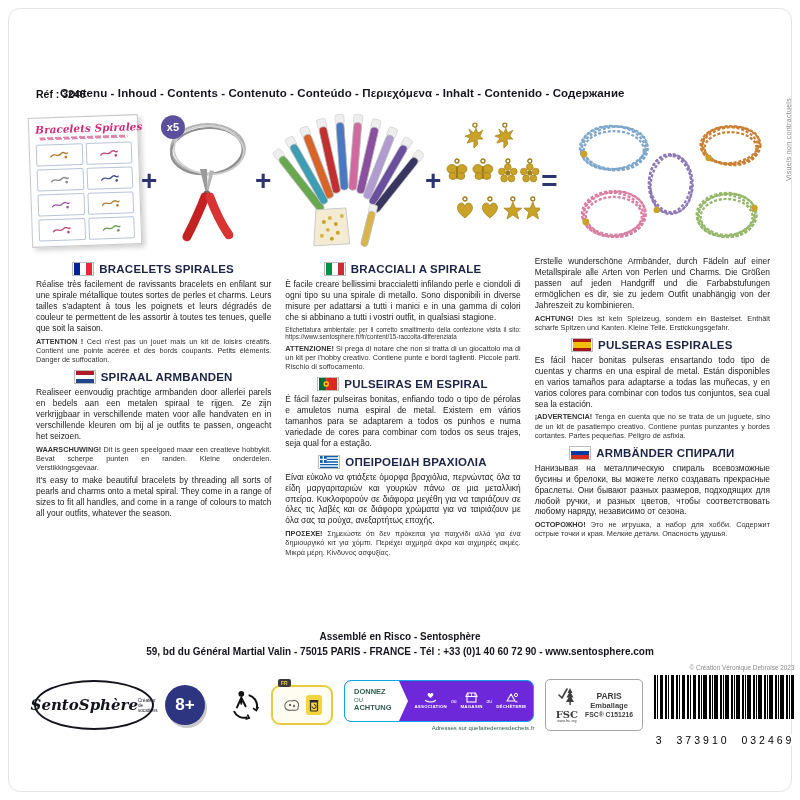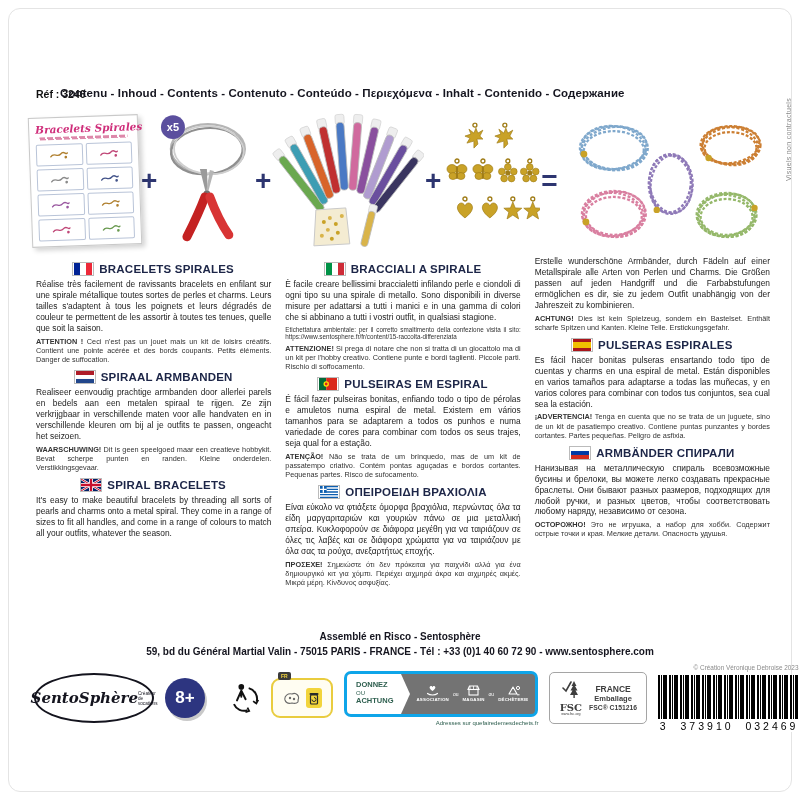--- a/index.html
+++ b/index.html
@@ -50,21 +50,21 @@
        box-shadow:2px 3px 0 #c9c9c9}
   .triman{width:30px;height:32px;flex:0 0 auto;margin-left:14px}
   .frpack{position:relative;width:58px;height:36px;border:2px solid #e9cc3e;background:#fffdf2;
        border-radius:9px;display:flex;align-items:center;justify-content:center;gap:5px;flex:0 0 auto}
   .frtag{position:absolute;top:-8px;left:5px;background:#3a3a3a;color:#f2d43c;font-size:5px;
        font-weight:bold;padding:1px 3px;border-radius:2px}
   .bin{width:16px;height:20px;background:#f2d43c;border-radius:3px;display:flex;
        align-items:center;justify-content:center}
   .donnez{display:flex;flex-direction:column;align-items:flex-end;flex:0 0 auto;position:relative}
   .banner{display:flex;align-items:stretch;height:40px;border-radius:7px;overflow:hidden;
-       background:#737373;border:3px solid #0ea5e9}
+       background:#6d28d9;border:1px solid #0ea5e9}
   .banner-left{background:#fff;color:#2e5f4f;font-weight:bold;font-size:7.5px;line-height:1.15;
        display:flex;flex-direction:column;justify-content:center;padding:0 7px 0 9px;text-align:left}
   .chev{width:0;height:0;border-top:20px solid transparent;border-bottom:20px solid transparent;
        border-left:9px solid #fff}
   .banner-right{display:flex;align-items:center;gap:4px;padding:0 7px;color:#fff}
   .bgrp{display:flex;flex-direction:column;align-items:center;gap:1px}
   .bgrp .lbl{font-size:4.4px;font-weight:bold;letter-spacing:.2px}
   .bou{font-size:5px}
   .banner-note{font-size:6px;color:#2e5f4f;margin-top:3px}
   .fsc{width:96px;height:50px;border:1.5px solid #a5a5a5;border-radius:5px;background:#fff;
@@ -73,21 +73,21 @@
   .fsc-acr{font-family:"DejaVu Serif",serif;font-weight:bold;font-size:10px;margin-top:4px}
   .fsc-url{font-size:3.6px}
   .fsc-right{display:flex;flex-direction:column;align-items:center;gap:2px;line-height:1}
   .fsc-r1{font-size:8.5px;font-weight:bold}
   .fsc-r2{font-size:7.5px;font-weight:bold}
   .fsc-r3{font-size:6.8px;font-weight:bold}
   .barcol{margin-left:auto;display:flex;flex-direction:column;align-items:flex-end}
   .copyright{font-size:6.4px;color:#8a8a8a;margin-bottom:4px}
   .barcode{width:140px;height:44px;
      background:repeating-linear-gradient(90deg,#000 0 1.6px,#fff 1.6px 3.1px,#000 3.1px 4.3px,#fff 4.3px 5.5px,#000 5.5px 8.6px,#fff 8.6px 11px)}
-  .bardigits{font-size:10.5px;color:#000;letter-spacing:3px;background:#fff;margin-top:1px;white-space:pre}
+  .bardigits{font-size:10.5px;color:#000;letter-spacing:3px;background:#fff;margin-top:15px;white-space:pre}
 </style>
 </head>
 <body>
 
 <svg width="0" height="0" style="position:absolute">
   <defs>
     <symbol id="sq" viewBox="0 0 24 12">
       <path d="M2,8 C6,2 10,10 14,5 S20,7 22,4" fill="none" stroke="currentColor" stroke-width="1.6" stroke-linecap="round"></path>
       <circle cx="20" cy="9" r="1.6" fill="currentColor"></circle>
     </symbol>
@@ -337,30 +337,20 @@
             <rect width="3" height="0.67" fill="#ae1c28"></rect>
             <rect y="0.67" width="3" height="0.66" fill="#fff"></rect>
             <rect y="1.33" width="3" height="0.67" fill="#21468b"></rect>
           </svg>
         <span>SPIRAAL ARMBANDEN</span>
       </h3>
       <p class="body"><span>Realiseer eenvoudig prachtige armbanden door allerlei parels en bedels aan een metalen spiraal te rijgen. Ze zijn verkrijgbaar in verschillende maten voor alle handvaten en in verschillende kleuren om bij al je outfits te passen, ongeacht het seizoen.</span></p>
       <p class="warn"><b>WAARSCHUWING!</b> <span>Dit is geen speelgoed maar een creatieve hobbykit. Bevat scherpe punten en randen. Kleine onderdelen. Verstikkingsgevaar.</span></p>
     </div>
     <div class="sec">
-      <h3>
-        <svg class="flag" viewBox="0 0 60 36">
-            <rect width="60" height="36" fill="#012169"></rect>
-            <path d="M0,0 60,36 M60,0 0,36" stroke="#fff" stroke-width="7"></path>
-            <path d="M0,0 60,36 M60,0 0,36" stroke="#c8102e" stroke-width="3"></path>
-            <path d="M30,0 V36 M0,18 H60" stroke="#fff" stroke-width="12"></path>
-            <path d="M30,0 V36 M0,18 H60" stroke="#c8102e" stroke-width="7"></path>
-          </svg>
-        <span>SPIRAL BRACELETS</span>
-      </h3>
       <p class="body"><span>It's easy to make beautiful bracelets by threading all sorts of pearls and charms onto a metal spiral. They come in a range of sizes to fit all handles, and come in a range of colours to match all your outfits, whatever the season.</span></p>
     </div>
   </div>
 
   <div class="col">
     <div class="sec">
       <h3>
         <svg class="flag" viewBox="0 0 3 2">
             <rect width="1" height="2" fill="#009246"></rect>
             <rect x="1" width="1" height="2" fill="#fff"></rect>
@@ -376,21 +366,20 @@
       <h3>
         <svg class="flag" viewBox="0 0 30 20">
             <rect width="12" height="20" fill="#046a38"></rect>
             <rect x="12" width="18" height="20" fill="#da291c"></rect>
             <circle cx="12" cy="10" r="4.5" fill="#ffe900"></circle>
             <circle cx="12" cy="10" r="2.4" fill="#da291c"></circle>
           </svg>
         <span>PULSEIRAS EM ESPIRAL</span>
       </h3>
       <p class="body"><span>É fácil fazer pulseiras bonitas, enfiando todo o tipo de pérolas e amuletos numa espiral de metal. Existem em vários tamanhos para se adaptarem a todos os punhos e numa variedade de cores para combinar com todos os seus trajes, seja qual for a estação.</span></p>
-      <p class="warn"><b>ATENÇÃO!</b> <span>Não se trata de um brinquedo, mas de um kit de passatempo criativo. Contém pontas aguçadas e bordos cortantes. Pequenas partes. Risco de sufocamento.</span></p>
     </div>
     <div class="sec">
       <h3>
         <svg class="flag" viewBox="0 0 27 18">
             <rect width="27" height="18" fill="#fff"></rect>
             <path d="M0,1 H27 M0,5 H27 M0,9 H27 M0,13 H27 M0,17 H27" stroke="#0d5eaf" stroke-width="2"></path>
             <rect width="10" height="10" fill="#0d5eaf"></rect>
             <path d="M5,0 V10 M0,5 H10" stroke="#fff" stroke-width="2"></path>
           </svg>
         <span>ΟΠΕΙΡΟΕΙΔΗ ΒΡΑΧΙΟΛΙΑ</span>
@@ -514,21 +503,21 @@
     <div class="fsc-left">
       <svg width="18" height="20" viewBox="0 0 18 20">
         <path d="M1,9 L4,12 L9,3" fill="none" stroke="#3e3e3e" stroke-width="1.6" stroke-linecap="round"></path>
         <path d="M12,2 L9.5,7 H11 L8.5,11.5 H10.5 L8,16 H16 L13.5,11.5 H15.5 L13,7 H14.5 Z" fill="#3e3e3e"></path>
         <rect x="11.4" y="16" width="1.4" height="3" fill="#3e3e3e"></rect>
       </svg>
       <div class="fsc-acr">FSC</div>
       <div class="fsc-url">www.fsc.org</div>
     </div>
     <div class="fsc-right">
-      <div class="fsc-r1">FRANCE</div>
+      <div class="fsc-r1">PARIS</div>
       <div class="fsc-r2">Emballage</div>
       <div class="fsc-r3">FSC® C151216</div>
     </div>
   </div>
 
   <div class="barcol">
     <div class="copyright">© Création Véronique Debroise 2023</div>
     <div class="barcode"></div>
     <div class="bardigits">3  373910  032469</div>
   </div>

